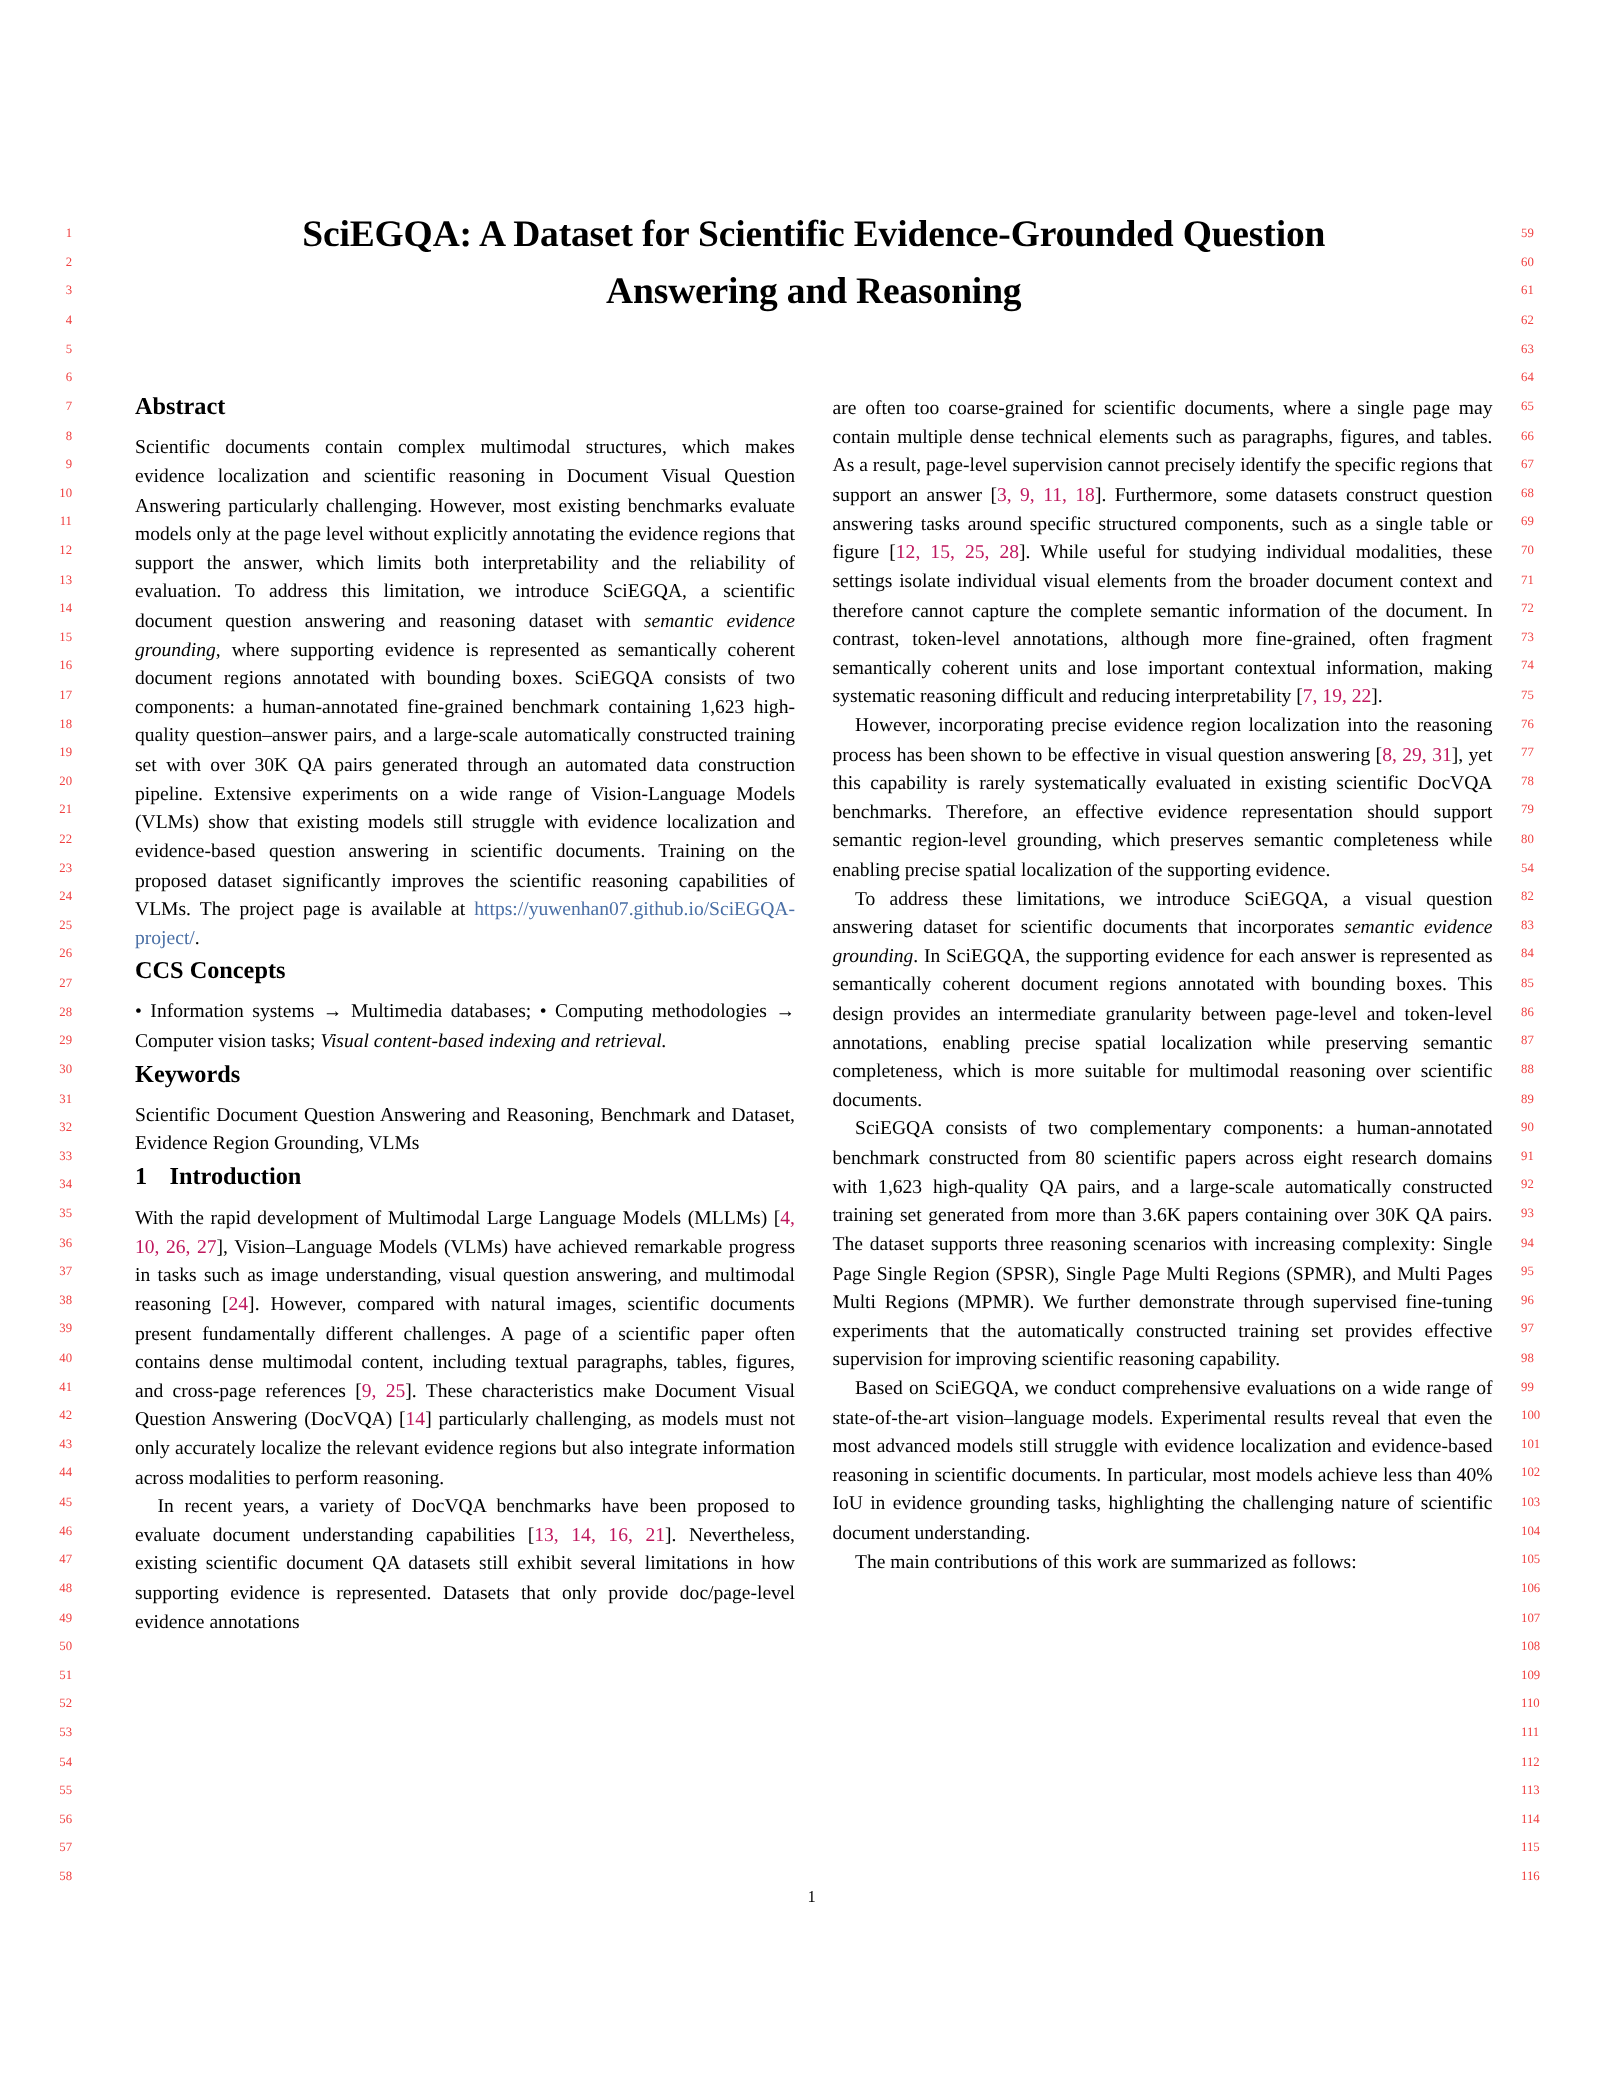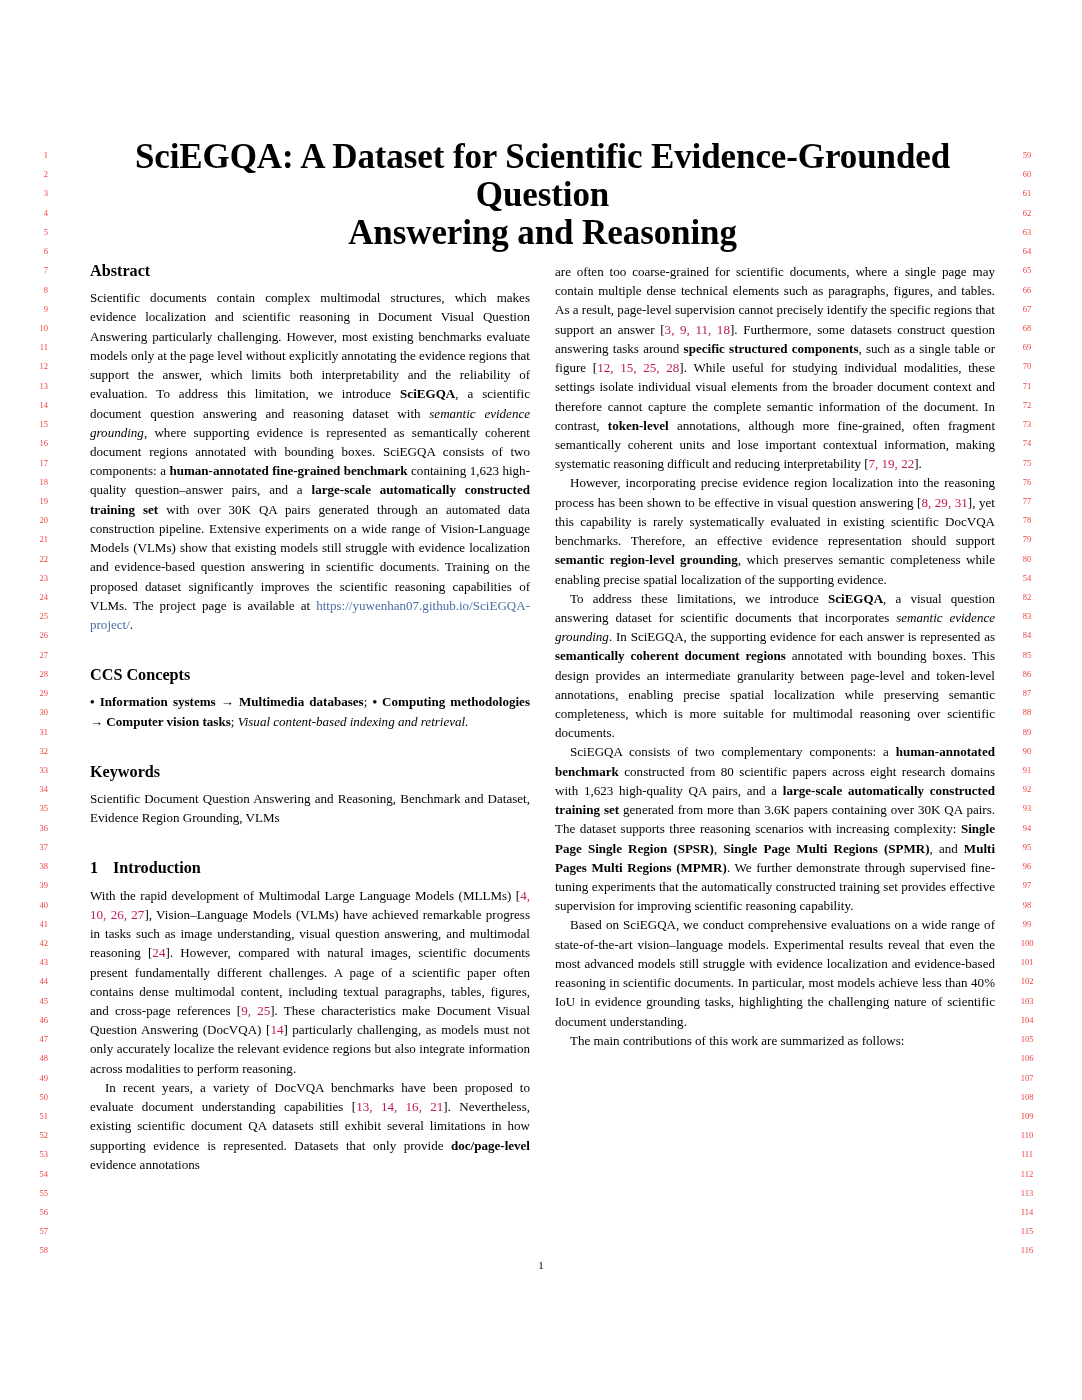--- a/index.html
+++ b/index.html
@@ -30,36 +30,36 @@
     top: 146px;
     width: 26px;
     font-family: "Liberation Serif", "DejaVu Serif", serif;
     font-size: 8.5px;
     color: #ef3f3f;
     line-height: 19.22px;
     text-align: right;
     user-select: none;
   }
   .linenos.left  { left: 22px; }
-  .linenos.right { left: 1014px; text-align: center; }
+  .linenos.right { left: 1014px; text-align: left; }
   .linenos div {
     height: 19.22px;
     line-height: 19.22px;
   }
 
   
   .titleblock {
     position: absolute;
     left: 90px;
     top: 138px;
     width: 905px;
     text-align: center;
   }
   .paper-title {
-    font-size: 35px;
+    font-size: 25px;
     font-weight: bold;
     line-height: 38px;
     letter-spacing: -0.1px;
     margin: 0;
   }
   .authors {
     margin-top: 19px;
     font-size: 17.5px;
     line-height: 24px;
   }
@@ -79,37 +79,37 @@
   .col.right { left: 555px; }
 
   h2.sec {
     font-size: 16.2px;
     font-weight: bold;
     line-height: 19.22px;
     margin: 0 0 7px 0;
     text-align: left;
   }
   h2.sec.spaced {
-    margin-top: 32px;
+    margin-top: 4px;
     font-family: Liberation Serif, serif;
   }
   h2.sec .num {
     display: inline-block;
     min-width: 23px;
   }
 
   p.para {
     margin: 0;
     text-indent: 0;
   }
   p.para.indent {
     text-indent: 15px;
   }
 
-  .b { font-weight: bold; }
+  .b { font-weight: normal; }
   .i { font-style: italic; }
   .cite { color: #be185d; }
   .url  { color: #4a6fa5; }
 
   .pagenum {
     position: absolute;
     left: 0;
     top: 1258px;
     width: 1082px;
     text-align: center;

